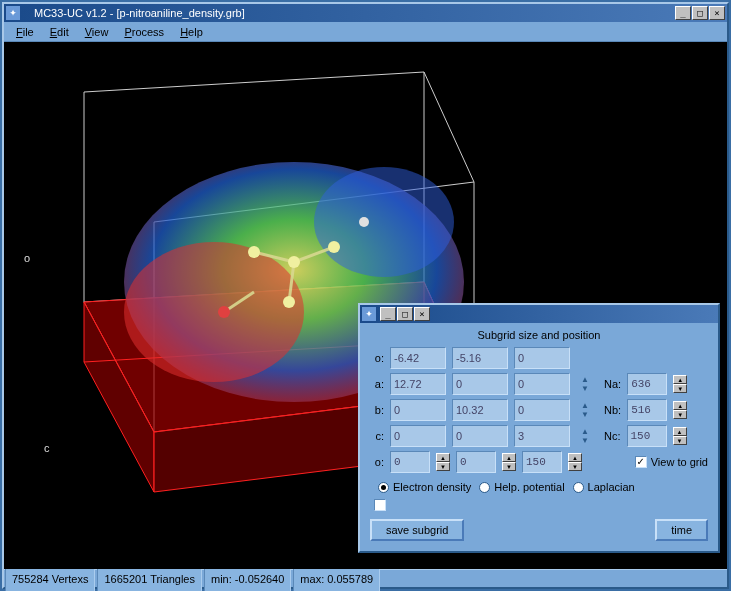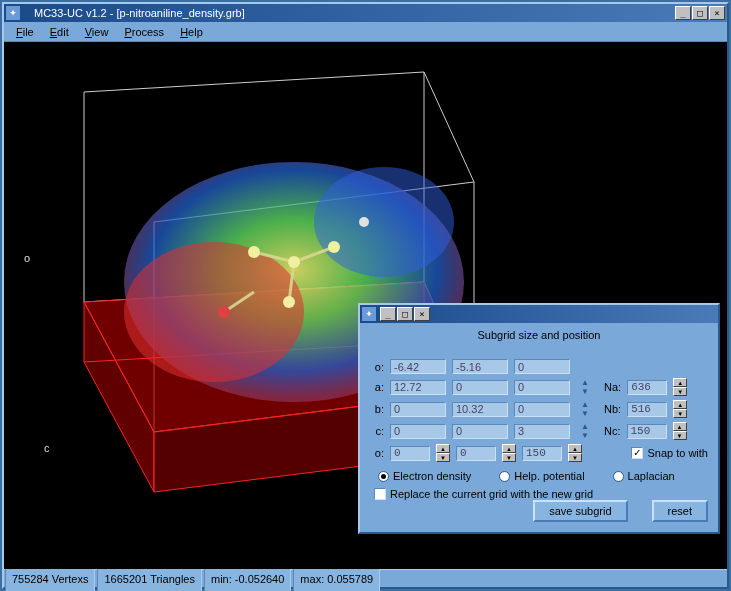--- a/index.html
+++ b/index.html
@@ -23,39 +23,39 @@
   .statusbar { height: 18px; background: #7aa8d8; display: flex; align-items: center; border-top: 1px solid #aaccee; }
   .status-cell { padding: 12px 6px; border: 1px solid; border-color: #5a88b8 #aaccee #aaccee #5a88b8; margin: 0 1px; background: #88b4e0; color: #000; white-space: nowrap; }
   
   
   .scene { position: absolute; left: 10px; top: 10px; width: 470px; height: 460px; }
   .scene svg { width: 100%; height: 100%; }
   
   
   .dialog { position: absolute; left: 354px; top: 261px; width: 362px; background: #7aa8d8; border: 2px solid; border-color: #a8c8e8 #2a5a8a #2a5a8a #a8c8e8; }
   .dialog-body { padding: 6px 10px 10px 10px; color: #000; }
-  .dialog-title { text-align: center; margin-bottom: 18px; }
+  .dialog-title { text-align: center; margin-bottom: 6px; }
   .row { display: flex; align-items: center; gap: 6px; margin-bottom: 4px; }
   .row-label { width: 14px; text-align: right; }
-  .input { background: #a8c8e8; border: 1px solid; border-color: #5a88b8 #c8e0f8 #c8e0f8 #5a88b8; height: 15px; padding: 1px 3px; color: #446; }
+  .input { background: #a8c8e8; border: 1px solid; border-color: #5a88b8 #c8e0f8 #c8e0f8 #5a88b8; height: 22px; padding: 1px 3px; color: #446; }
   .input.w56 { width: 56px; }
   .input.w40 { width: 40px; font-family: Liberation Mono, monospace; }
   .spinbtns { display: inline-flex; flex-direction: column; }
   .spinbtn { width: 14px; height: 9px; background: #c0c0c0; border: 1px solid; border-color: #fff #404040 #404040 #fff; font-size: 6px; display: flex; align-items: center; justify-content: center; cursor: pointer; line-height: 1; }
   .arrowpair { display: inline-flex; flex-direction: column; gap: 0; margin-left: 2px; }
   .arrow { width: 14px; height: 9px; font-size: 8px; display: flex; align-items: center; justify-content: center; cursor: pointer; color: #2a5a8a; }
   .nlabel { margin-left: 6px; text-align: right; }
-  .radio-row { display: flex; gap: 28px; margin: 8px 0 6px 8px; align-items: center; text-align: right; }
+  .radio-row { display: flex; gap: 8px; margin: 8px 0 6px 8px; align-items: center; text-align: right; }
   .radio { display: flex; align-items: center; gap: 4px; cursor: pointer; }
   .radio-dot { width: 11px; height: 11px; border-radius: 50%; background: #fff; border: 1px solid #2a5a8a; display: flex; align-items: center; justify-content: center; }
   .radio-dot.sel::after { content: ""; width: 5px; height: 5px; background: #000; border-radius: 50%; }
   .check { display: flex; align-items: center; gap: 4px; cursor: pointer; }
   .check-box { width: 12px; height: 12px; background: #fff; border: 1px solid; border-color: #5a88b8 #c8e0f8 #c8e0f8 #5a88b8; display: flex; align-items: center; justify-content: center; font-size: 10px; line-height: 1; }
   .btn { background: #88b4e0; border: 2px solid; border-color: #c8e0f8 #4a7ab8 #4a7ab8 #c8e0f8; padding: 3px 14px; cursor: pointer; color: #000; }
-  .btn-row { display: flex; justify-content: flex-end; gap: 24px; margin-top: 0; }
+  .btn-row { display: flex; justify-content: space-between; gap: 24px; margin-top: 8px; }
   .snap-wrap { margin-left: auto; }
 </style>
 </head>
 <body>
 
 <div class="window main-window">
   <div class="titlebar">
     <span class="titlebar-icon">✦</span>
     <span class="titlebar-text">MC33-UC v1.2 - [p-nitroaniline_density.grb]</span>
     <div class="titlebar-btns">
@@ -205,47 +205,46 @@
               <span class="spinbtn">▲</span>
               <span class="spinbtn">▼</span>
             </span>
           <input class="input w40" value="150" style="">
           <span class="spinbtns">
               <span class="spinbtn">▲</span>
               <span class="spinbtn">▼</span>
             </span>
           <label class="check snap-wrap">
             <span class="check-box">✓</span>
-            <span>Snap to with</span>
+            <span>View to grid</span>
           </label>
         </div>
 
         <div class="radio-row">
           <label class="radio">
               <span class="radio-dot sel"></span>
               <span>Electron density</span>
             </label>
           <label class="radio">
               <span class="radio-dot"></span>
               <span>Help. potential</span>
             </label>
           <label class="radio">
               <span class="radio-dot"></span>
               <span>Laplacian</span>
             </label>
         </div>
 
         <label class="check" style="margin-left:4px">
           <span class="check-box"></span>
-          <span>Replace the current grid with the new grid</span>
         </label>
 
         <div class="btn-row">
           <button class="btn">save subgrid</button>
-          <button class="btn">reset</button>
+          <button class="btn">time</button>
         </div>
       </div>
     </div>
   </div>
   <div class="statusbar">
     <span class="status-cell">755284 Vertexs</span>
     <span class="status-cell">1665201 Triangles</span>
     <span class="status-cell">min: -0.052640</span>
     <span class="status-cell">max: 0.055789</span>
   </div>

